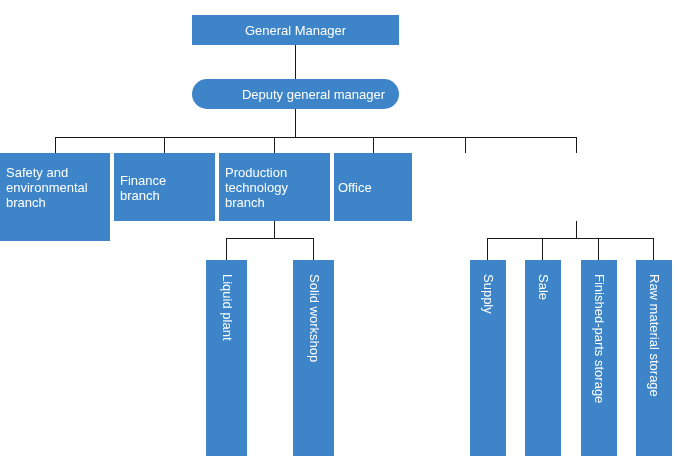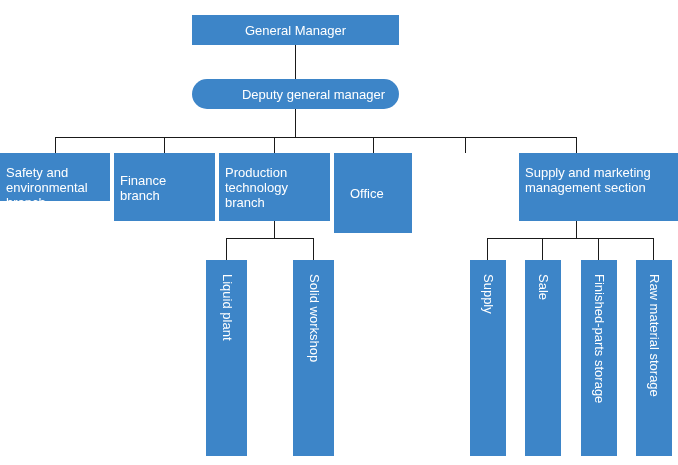--- a/index.html
+++ b/index.html
@@ -98,40 +98,37 @@
   <div class="line v" style="left:295px; top:109px; height:28px;"></div>
   <div class="line h" style="left:55px; top:137px; width:521px;"></div>
 
   <div class="line v" style="left:55px;  top:137px; height:16px;"></div>
   <div class="line v" style="left:164px; top:137px; height:16px;"></div>
   <div class="line v" style="left:274px; top:137px; height:16px;"></div>
   <div class="line v" style="left:373px; top:137px; height:16px;"></div>
   <div class="line v" style="left:465px; top:137px; height:16px;"></div>
   <div class="line v" style="left:576px; top:137px; height:16px;"></div>
 
-  <div class="node h-left" style="left:0px; top:153px; width:110px; height:48px;">
+  <div class="node h-left" style="left:0px; top:153px; width:110px; height:88px;">
     <span>Safety and environmental branch</span>
   </div>
 
   <div class="node h-left" style="left:219px; top:153px; width:111px; height:68px;">
     <span>Production technology branch</span>
   </div>
 
   <div class="node h-left" style="left:114px; top:153px; width:101px; height:68px; padding-top:20px;">
     <span>Finance branch</span>
   </div>
 
-  <div class="node h-leftmid" style="left:334px; top:153px; width:78px; height:80px; padding-left:16px;">
+  <div class="node h-leftmid" style="left:334px; top:153px; width:78px; height:68px; padding-left:4px;">
     <span>Office</span>
   </div>
 
 
-  <div class="node h-left" style="left:519px; top:153px; width:159px; height:68px;">
-    <span>Supply and marketing management section</span>
-  </div>
 
   <div class="line v" style="left:274px; top:221px; height:17px;"></div>
   <div class="line h" style="left:226px; top:238px; width:88px;"></div>
   <div class="line v" style="left:226px; top:238px; height:22px;"></div>
   <div class="line v" style="left:313px; top:238px; height:22px;"></div>
 
   <div class="line v" style="left:576px; top:221px; height:17px;"></div>
   <div class="line h" style="left:487px; top:238px; width:166px;"></div>
   <div class="line v" style="left:487px; top:238px; height:22px;"></div>
   <div class="line v" style="left:542px; top:238px; height:22px;"></div>

